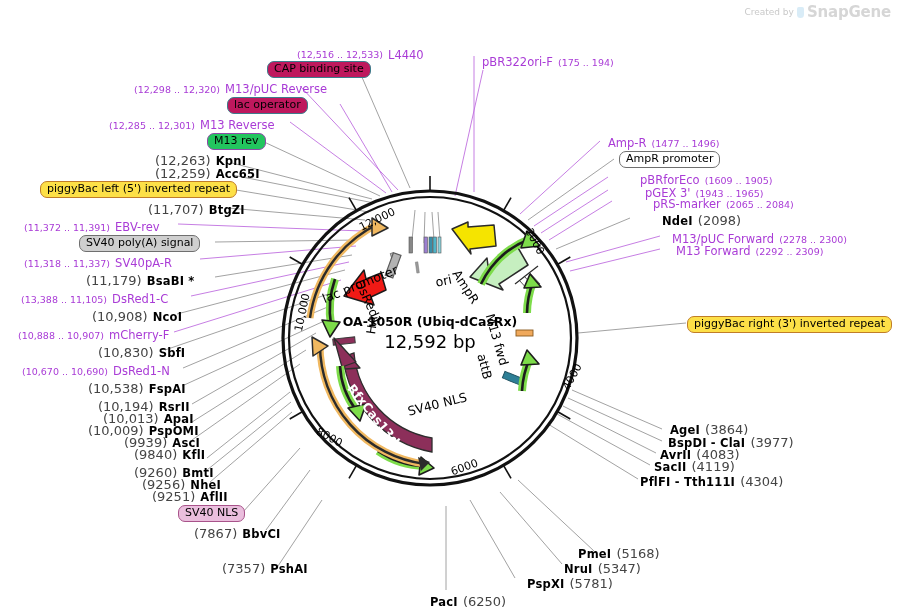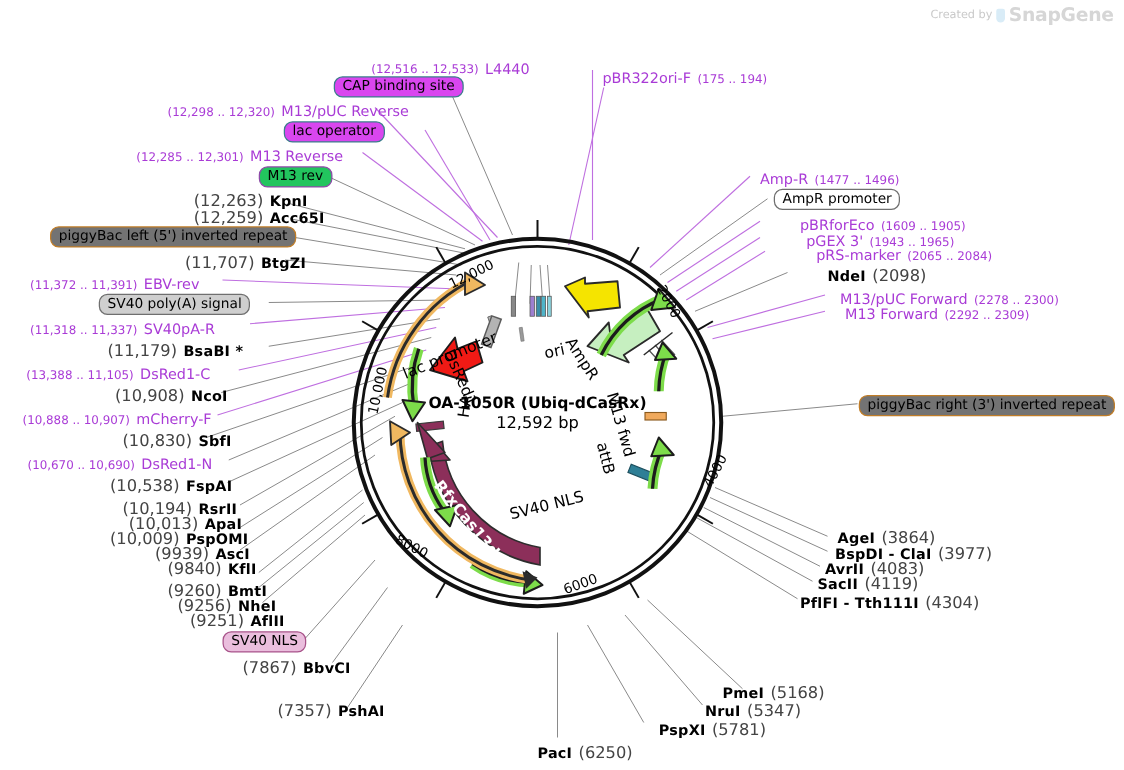--- a/index.html
+++ b/index.html
@@ -14,37 +14,37 @@
   .lbl .enz{font-size:11.5px;font-weight:bold;color:#000;letter-spacing:.2px;}
   .lbl.purple .pos{color:#a93bd6;font-size:9.5px;}
   .lbl.purple .nm{color:#a93bd6;font-size:11.5px;}
   .lbl .nm{font-size:11.5px;color:#000;}
 
   
   .boxlbl{position:absolute;white-space:nowrap;font-size:11px;
           padding:1px 6px 2px 6px;border-radius:7px;border:1px solid #777;
           line-height:1.1;color:#000;}
   .box-gray{background:#cfcfcf;border-color:#6f6f6f;}
-  .box-cyan{background:#d946ef;border-color:#3c7d8c;}
+  .box-cyan{background:#be185d;border-color:#3c7d8c;}
   .box-violet{background:#22c55e;border-color:#8e4aa8;}
   .box-pink{background:#eabedd;border-color:#a8538a;}
-  .box-orange{background:#737373;border-color:#c07d28;}
+  .box-orange{background:#fde047;border-color:#c07d28;}
   .box-white{background:#ffffff;border-color:#6f6f6f;}
 
   
   .featname{position:absolute;white-space:nowrap;font-size:12.5px;color:#000;
             transform-origin:0 0;}
   .featname.wht{color:#ffffff;font-weight:bold;}
 
   .ticklab{position:absolute;white-space:nowrap;font-size:11px;color:#000;
            transform-origin:0 0;}
 
   #center-title{position:absolute;text-align:center;width:300px;left:280px;top:314px;}
   #center-title .t1{font-size:12.5px;font-weight:bold;color:#000;}
-  #center-title .t2{font-size:13px;color:#000;margin-top:2px;}
+  #center-title .t2{font-size:18px;color:#000;margin-top:2px;}
 
   
   #wm{position:absolute;right:8px;top:3px;font-size:9px;color:#c9c9c9;
       display:flex;align-items:center;gap:3px;}
   #wm .sg{font-size:15px;color:#d6d6d6;font-weight:bold;letter-spacing:-.2px;}
   #wm .mark{display:inline-block;width:7px;height:11px;background:#d9ecf7;
             border-radius:2px 2px 4px 4px;}
 </style>
 </head>
 <body>

